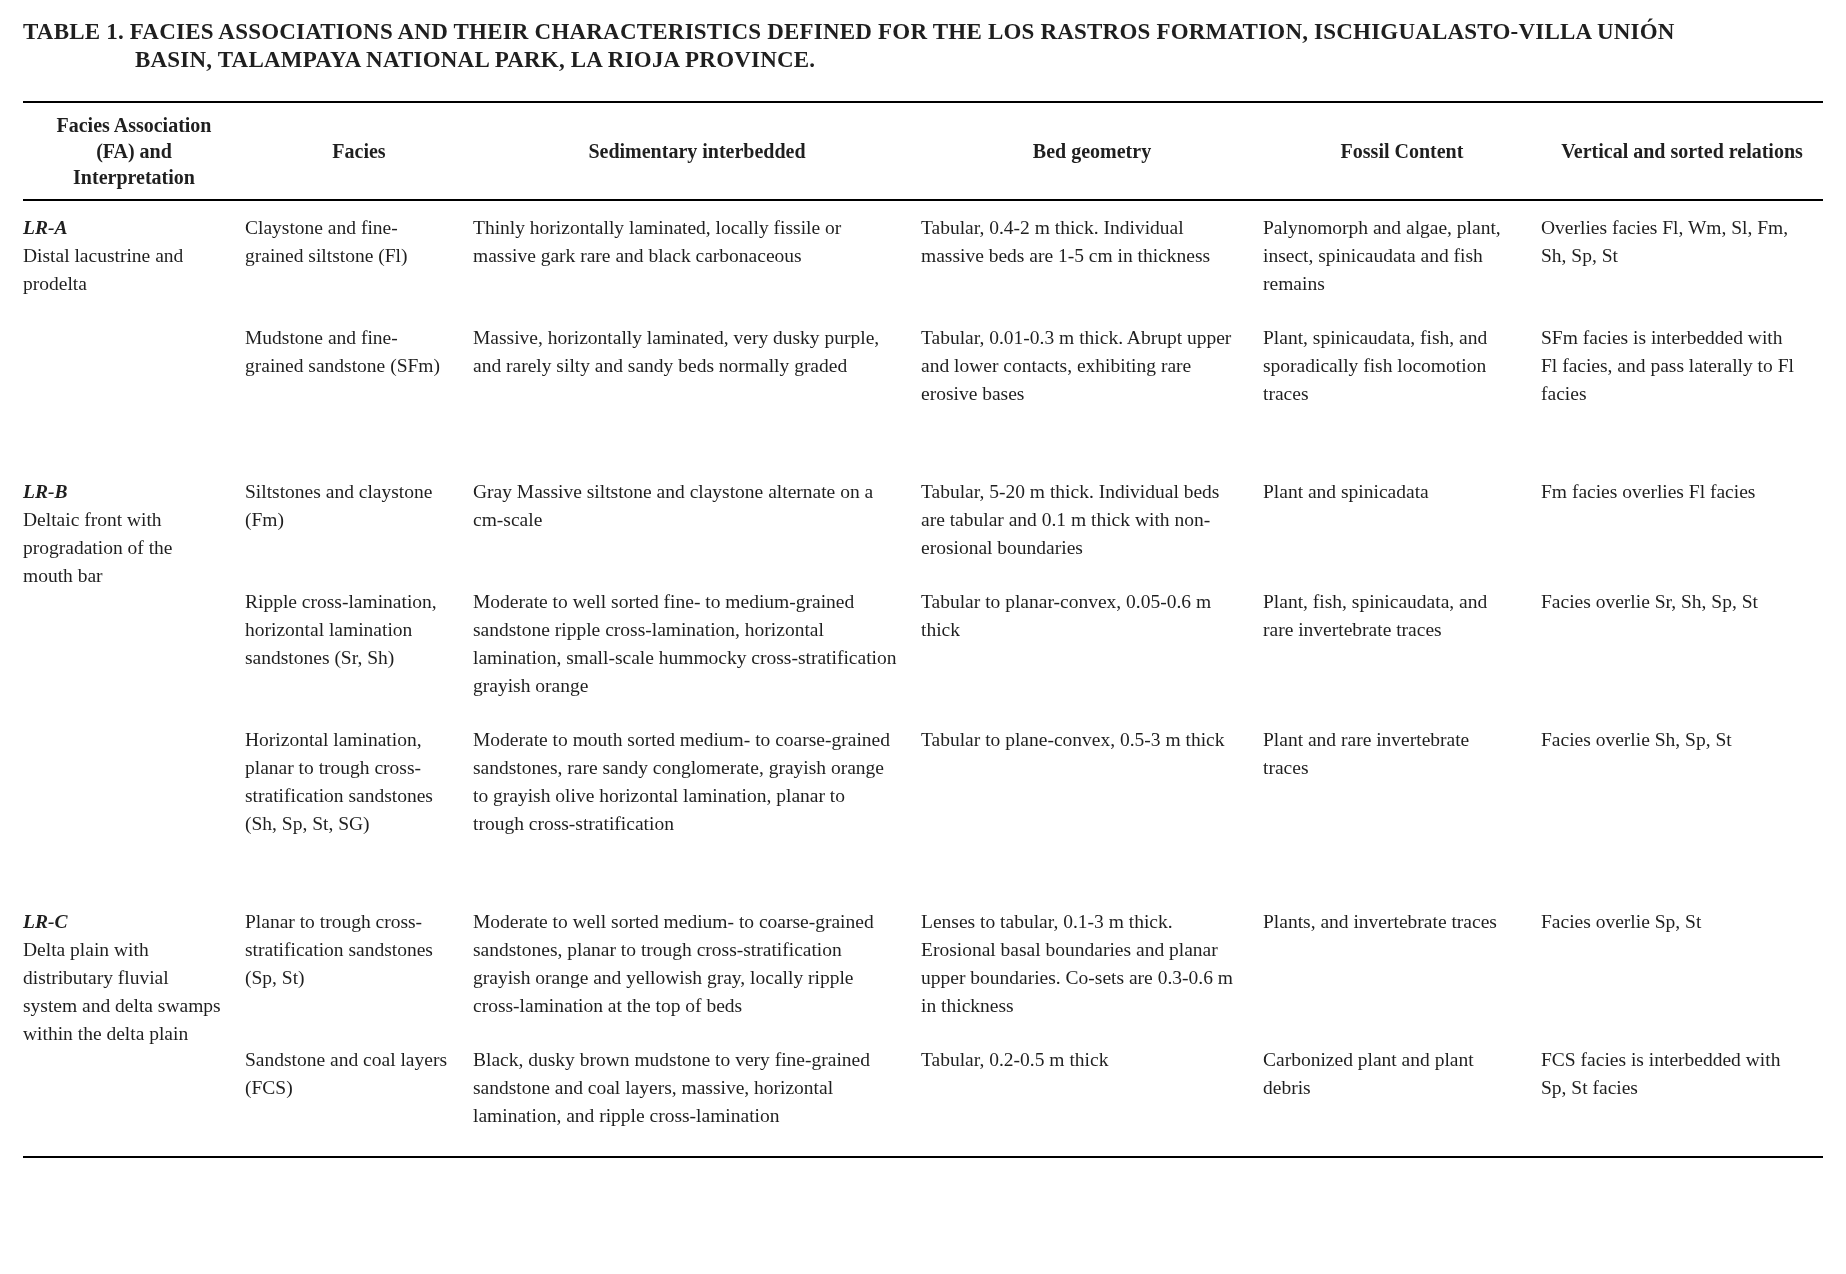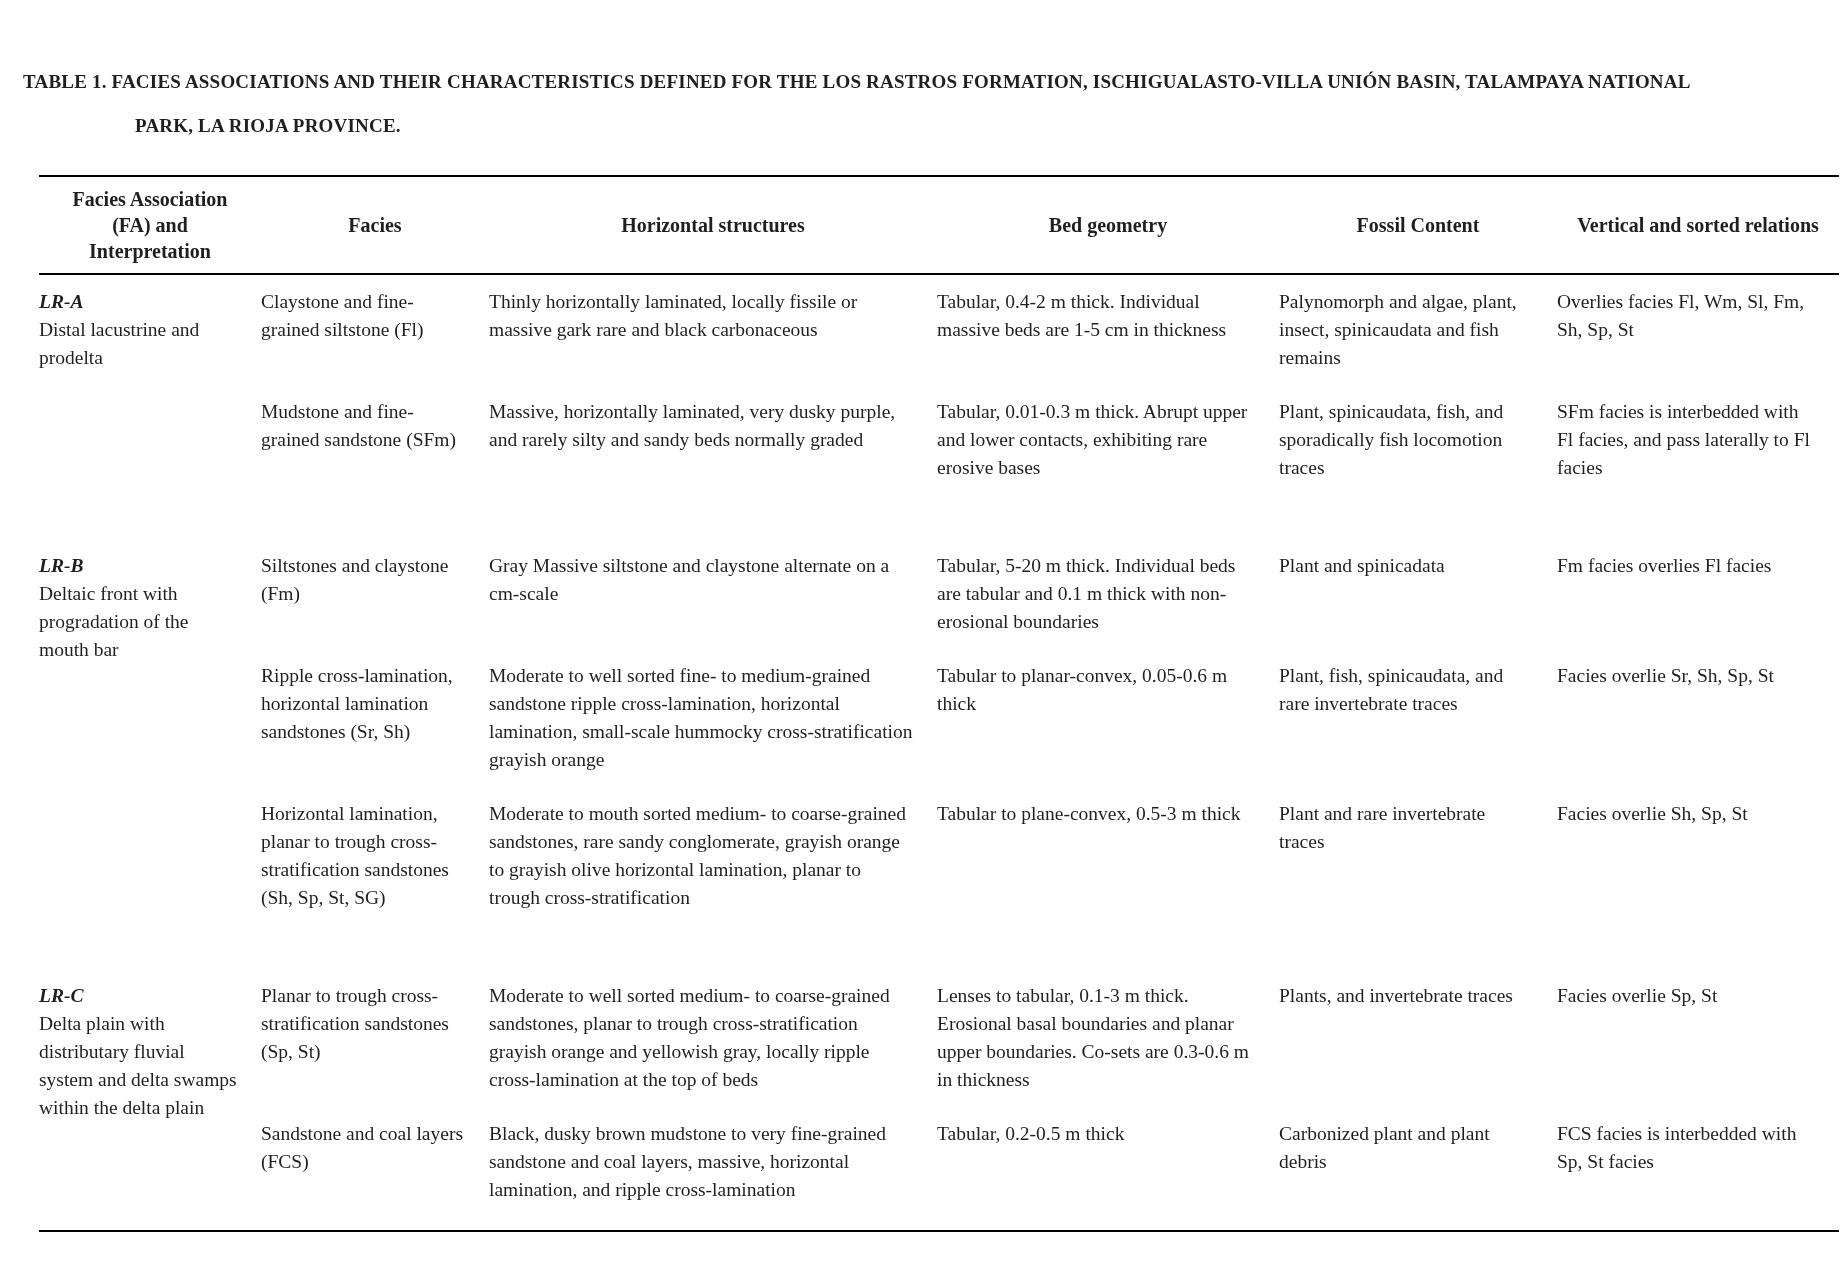--- a/index.html
+++ b/index.html
@@ -9,36 +9,34 @@
     font-family: "Liberation Serif", "DejaVu Serif", serif;
     color: #1f1f1f;
   }
   .page {
     width: 1846px;
     height: 1274px;
     padding: 18px 23px 0 23px;
     overflow: hidden;
   }
   .table-title {
-    font-size: 19px;
+    font-size: 23px;
     font-weight: bold;
-    line-height: 44px;
+    line-height: 28px;
     letter-spacing: 0.2px;
     padding-left: 112px;
     text-indent: -112px;
     max-width: 1680px;
-    margin-top: 42px;
   }
   table.facies-table {
     width: 1800px;
     border-collapse: collapse;
     margin-top: 27px;
     border-top: 2.5px solid #000;
     border-bottom: 2.5px solid #000;
-    margin-left: 16px;
   }
   table.facies-table th {
     border-bottom: 2px solid #000;
     font-size: 20px;
     font-weight: bold;
     line-height: 26px;
     text-align: center;
     vertical-align: middle;
     padding: 9px 14px;
   }
@@ -72,21 +70,21 @@
       <col style="width:228px">
       <col style="width:448px">
       <col style="width:342px">
       <col style="width:278px">
       <col style="width:282px">
     </colgroup>
     <thead>
       <tr>
         <th>Facies Association (FA) and Interpretation</th>
         <th>Facies</th>
-        <th>Horizontal structures</th>
+        <th>Sedimentary interbedded</th>
         <th>Bed geometry</th>
         <th>Fossil Content</th>
         <th>Vertical and sorted relations</th>
       </tr>
     </thead>
     <tbody>
 
       <tr class="first-of-table">
         <td rowspan="2">
           <span class="fa-code">LR-A</span>

